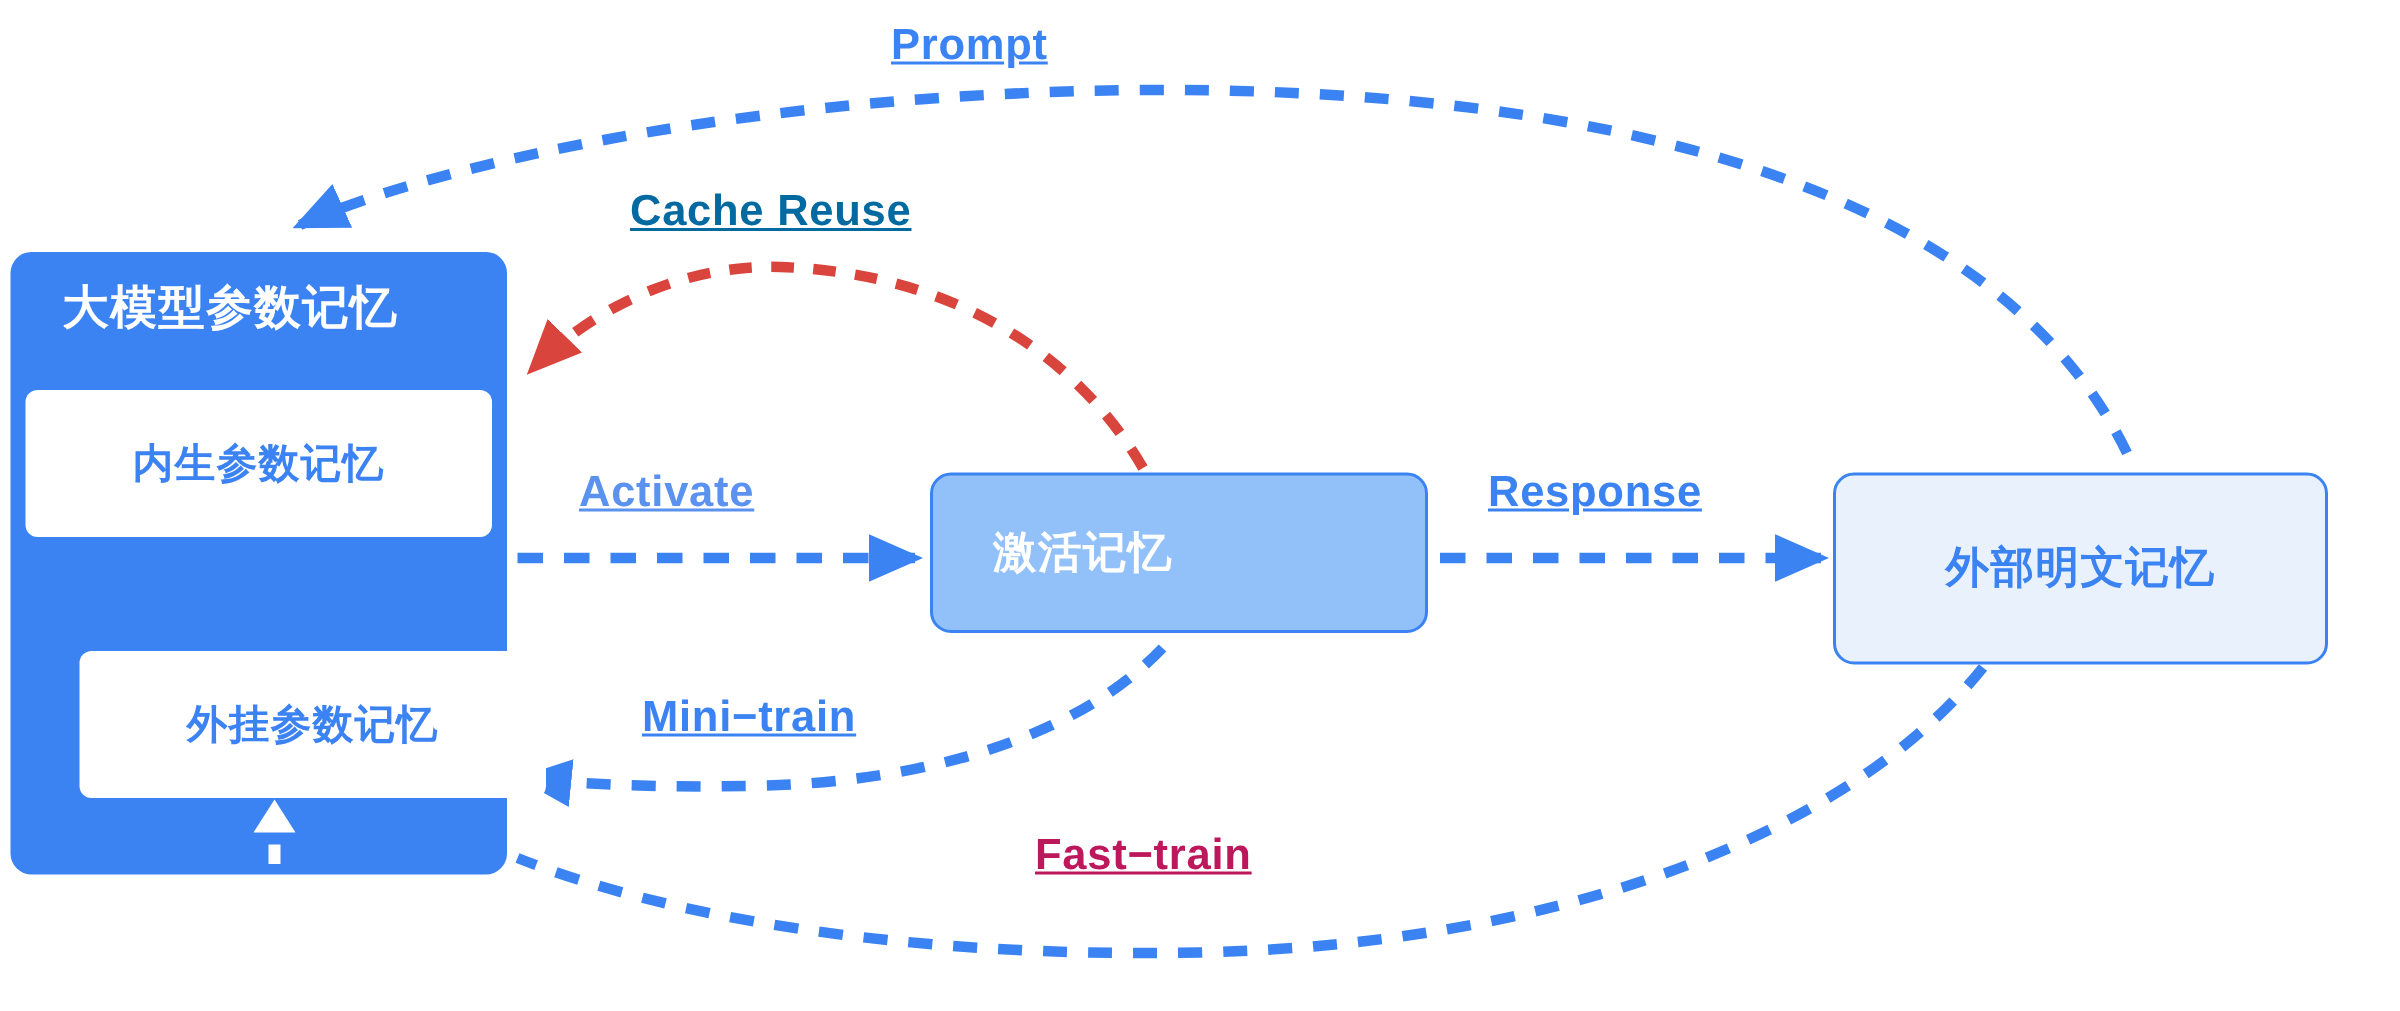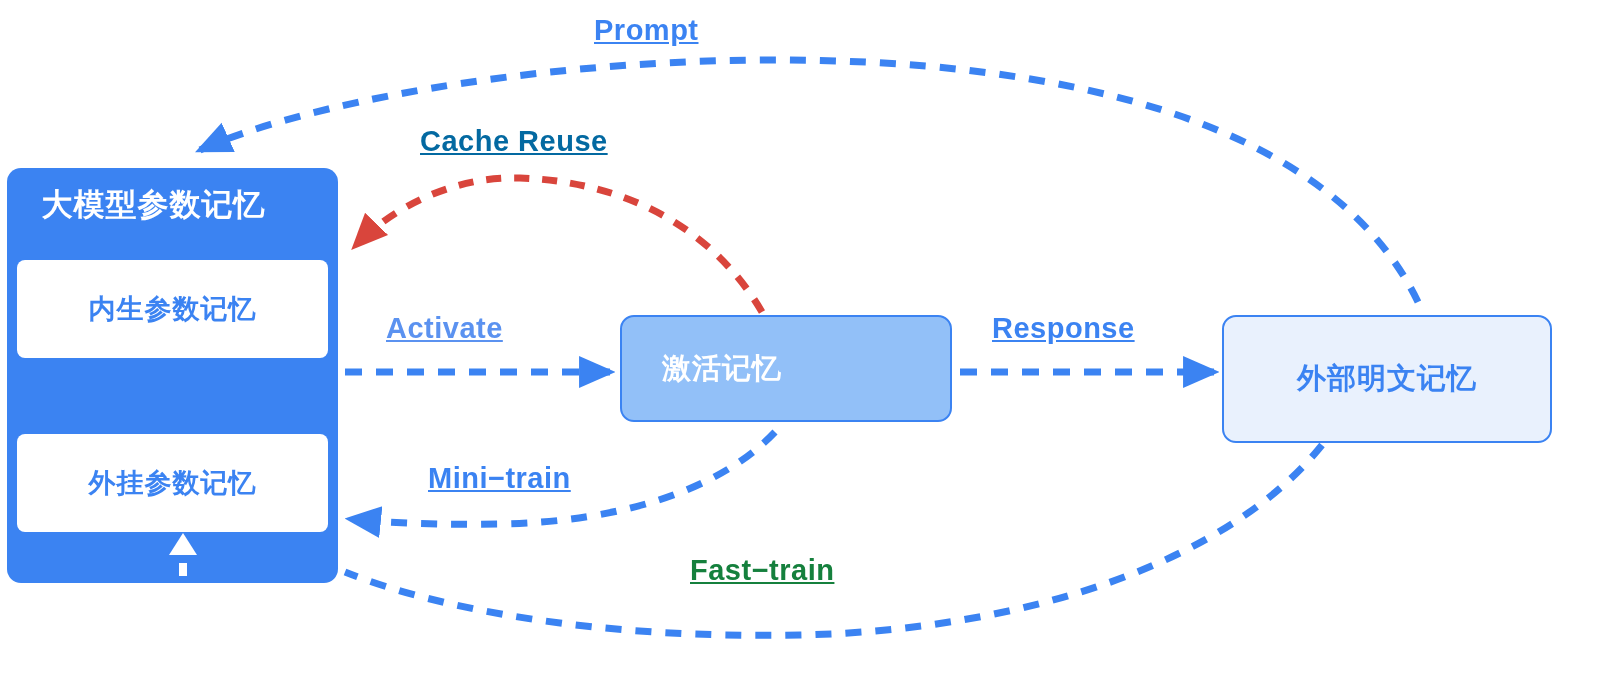--- a/index.html
+++ b/index.html
@@ -59,21 +59,21 @@
     display: flex;
     align-items: center;
     justify-content: center;
     color: #3b83f2;
     font-size: 27px;
     font-weight: bold;
     letter-spacing: 1px;
     box-sizing: border-box;
   }
   .subnode-top { top: 92px; }
-  .subnode-bottom { top: 266px; }
+  .subnode-bottom { top: 266px; margin-left: 36px; }
 
   .bidir-arrow {
     position: absolute;
     left: 155px;
     top: 364px;
     width: 42px;
     height: 76px;
   }
 
   
@@ -124,21 +124,21 @@
     font-weight: bold;
     white-space: nowrap;
     letter-spacing: 0.5px;
     text-decoration: underline;
   }
   .label-prompt     { left: 594px;  top: 14px;  color: #3b83f2; }
   .label-cache      { left: 420px;  top: 125px; color: #0369a1; }
   .label-activate   { left: 386px;  top: 312px; color: #5b92f0; text-align: center; }
   .label-response   { left: 992px;  top: 312px; color: #3b83f2; }
   .label-minitrain  { left: 428px;  top: 462px; color: #3b83f2; }
-  .label-fasttrain  { left: 690px;  top: 554px; color: #15803d; }
+  .label-fasttrain  { left: 690px;  top: 554px; color: #be185d; }
 </style>
 </head>
 <body>
 
 <div id="canvas">
 
   <svg id="edges" viewBox="0 0 1600 674" xmlns="http://www.w3.org/2000/svg">
     <defs>
       <marker id="arrow-blue" viewBox="0 0 10 10" refX="8.5" refY="5" markerWidth="5.2" markerHeight="5.2" orient="auto-start-reverse">
         <path d="M 0 0.6 L 10 5 L 0 9.4 z" fill="#3b83f2"></path>

